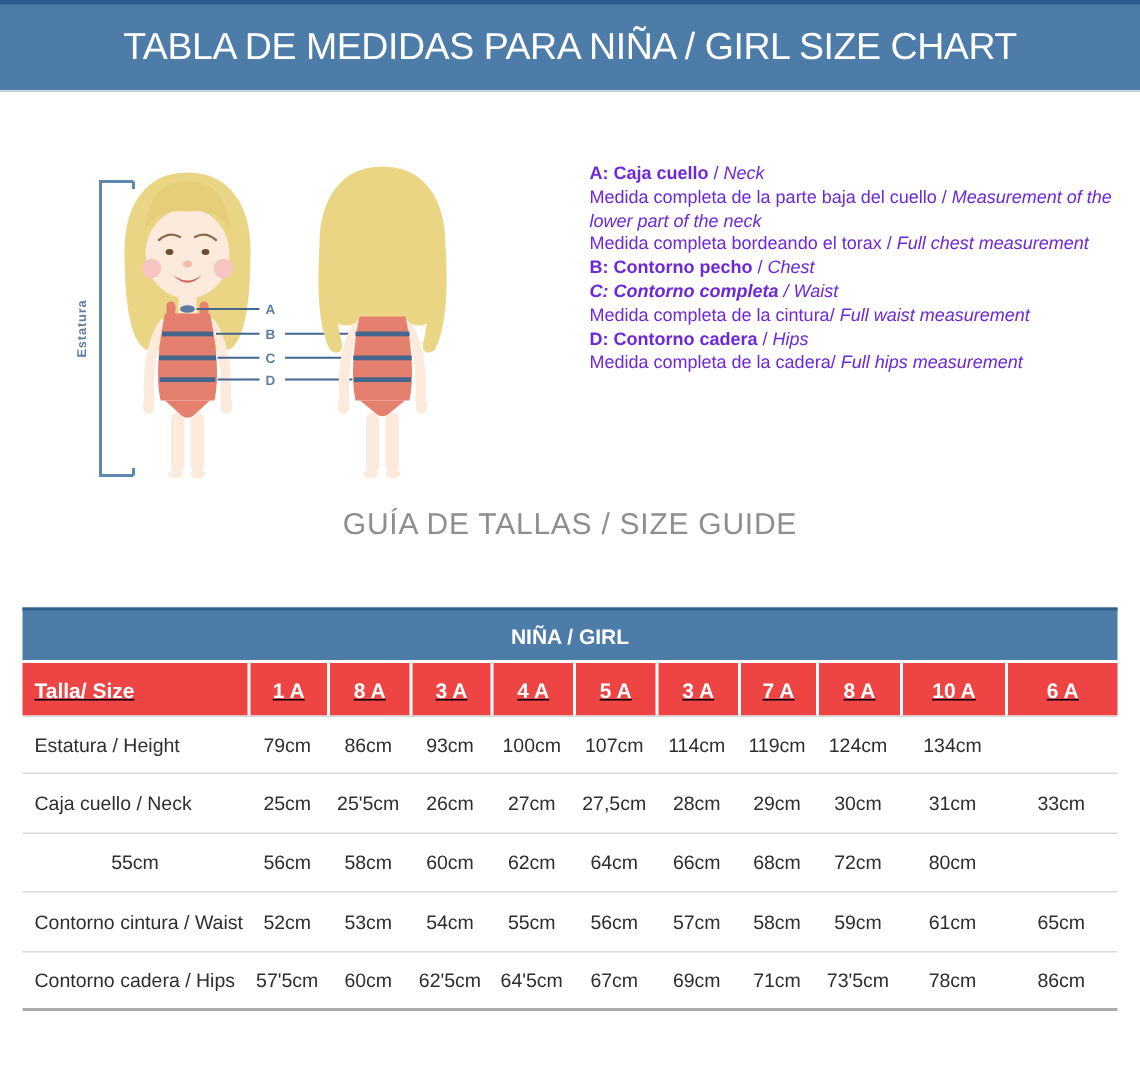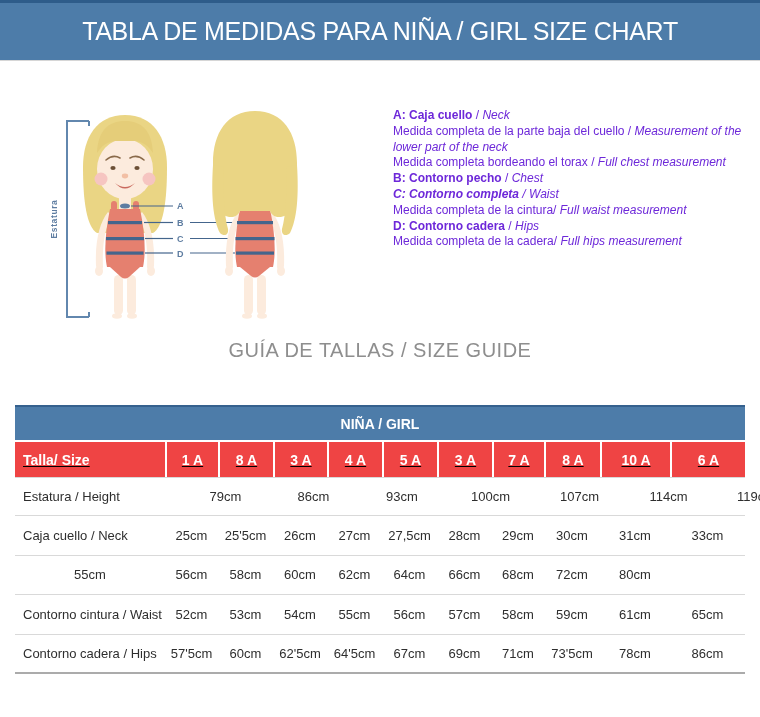--- a/index.html
+++ b/index.html
@@ -44,21 +44,21 @@
     grid-template-columns:150px 53px 55px 54px 55px 55px 55px 52px 56px 70px 75px;
   }
   .t-head { height:35px; background:#ef4444;text-decoration:underline; }
   .t-head .t-cell {
     color:#ffffff; font-size:14px; font-weight:600;
     display:flex; align-items:center; justify-content:center;
     border-left:2px solid #ffffff;
   }
   .t-head .t-cell.t-label { border-left:none; justify-content:flex-start; padding-left:8px; font-weight:600; }
   .t-body { height:39.4px; border-bottom:1px solid #d9d9d9; }
-  .t-body.first { border-top:1px solid #d9d9d9;gap:34px; }
+  .t-body.first { border-top:1px solid #d9d9d9; }
   .t-body.last { border-bottom:2px solid #ababab; }
   .t-body .t-cell {
     color:#2e2e2e; font-size:13px;
     display:flex; align-items:center; justify-content:center;
   }
   .t-body .t-cell.t-label { justify-content:flex-start; padding-left:8px; }
   
   .svg-label { font-family:"Liberation Sans", sans-serif; font-size:9px; font-weight:600; fill:#5e7da1; }
   .estatura-label { font-family:"Liberation Sans", sans-serif; font-size:8.5px; font-weight:bold; fill:#5e7da1; letter-spacing:0.6px; }
 </style>

